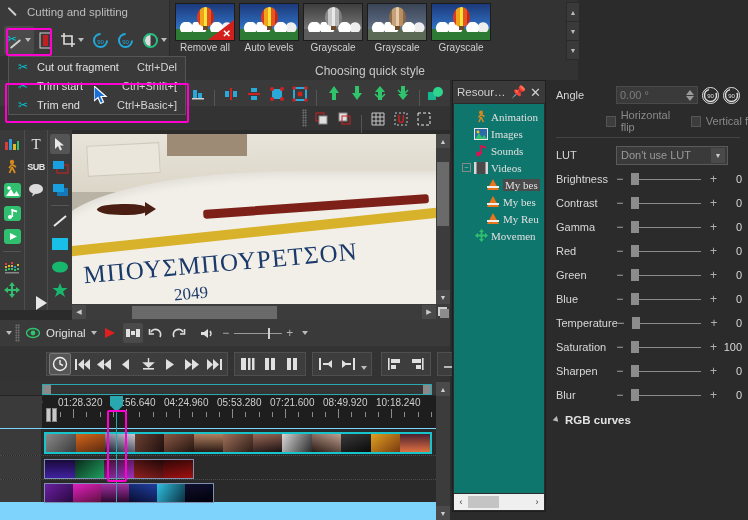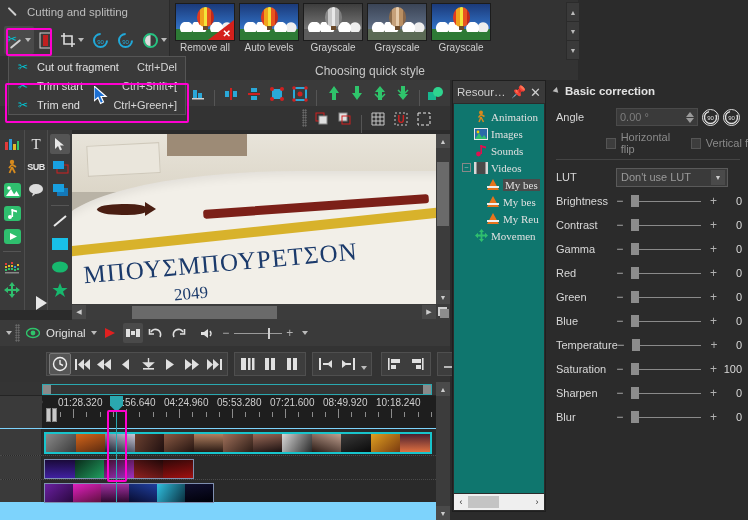--- a/index.html
+++ b/index.html
@@ -307,21 +307,21 @@
       <span class="sc">Ctrl+Del</span>
     </div>
     <div class="menu-row">
       <span class="mi">✂</span>
       <span>Trim start</span>
       <span class="sc">Ctrl+Shift+[</span>
     </div>
     <div class="menu-row">
       <span class="mi">✂</span>
       <span>Trim end</span>
-      <span class="sc">Ctrl+Green+]</span>
+      <span class="sc">Ctrl+Basic+]</span>
     </div>
   </div>
   <div class="pink-box" style="left:5px;top:83px;width:184px;height:40px;z-index:45;"></div>
 
   <div class="cursor-arrow" style="left:94px;top:86px;">
     <svg width="14" height="20">
         <path d="M0 0 L0 15 L4 11.5 L6.5 17.5 L9.5 16 L7 10.5 L12 10.5 Z" fill="#1b6fd4" stroke="#ffffff" stroke-width="1.2"></path>
       </svg>
   </div>
 
@@ -986,24 +986,20 @@
     <div class="res-hscroll">
       <div class="ar">‹</div>
       <div class="th"></div>
       <div style="flex:1"></div>
       <div class="ar">›</div>
     </div>
   </div>
 
   <div class="fx">
 
-    <div class="fx-sec">
-      <span class="tri"></span>
-      <span>Basic correction</span>
-    </div>
 
     <div class="fx-row" style="height:30px">
       <span class="fx-lbl">Angle</span>
       <span class="spin">
         <span>0.00 °</span>
         <span class="ar">
           <svg width="8" height="5">
               <path d="M4 0 L8 5 L0 5 Z" fill="#9a9a9a"></path>
             </svg>
           <svg width="8" height="5">
@@ -1138,15 +1134,19 @@
           <span class="pm">−</span>
           <span class="slider">
             <span class="track"></span>
             <span class="knob"></span>
           </span>
           <span class="pm">+</span>
           <span class="fx-val">0</span>
         </div>
       </div>
 
+    <div class="fx-sec" style="margin-top:2px">
+      <span class="tri"></span>
+      <span>RGB curves</span>
+    </div>
   </div>
 
 </div>
 
 </body></html>

